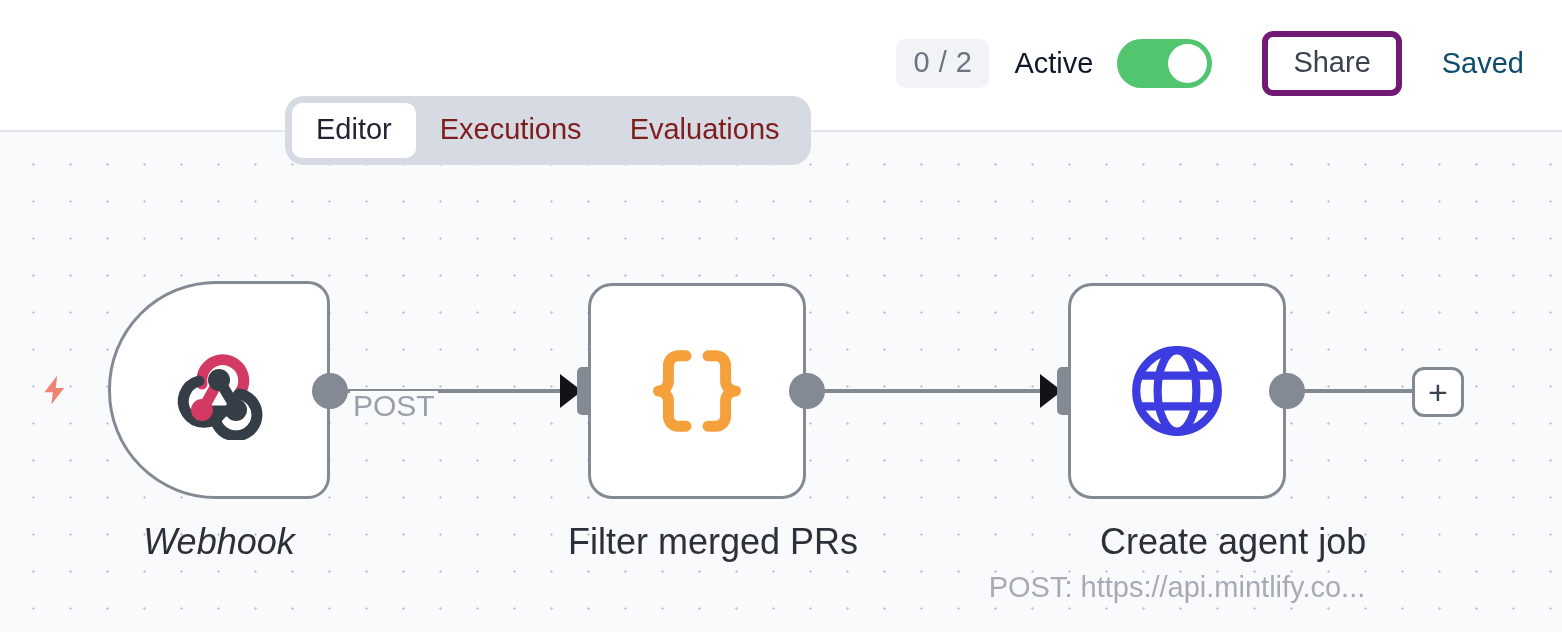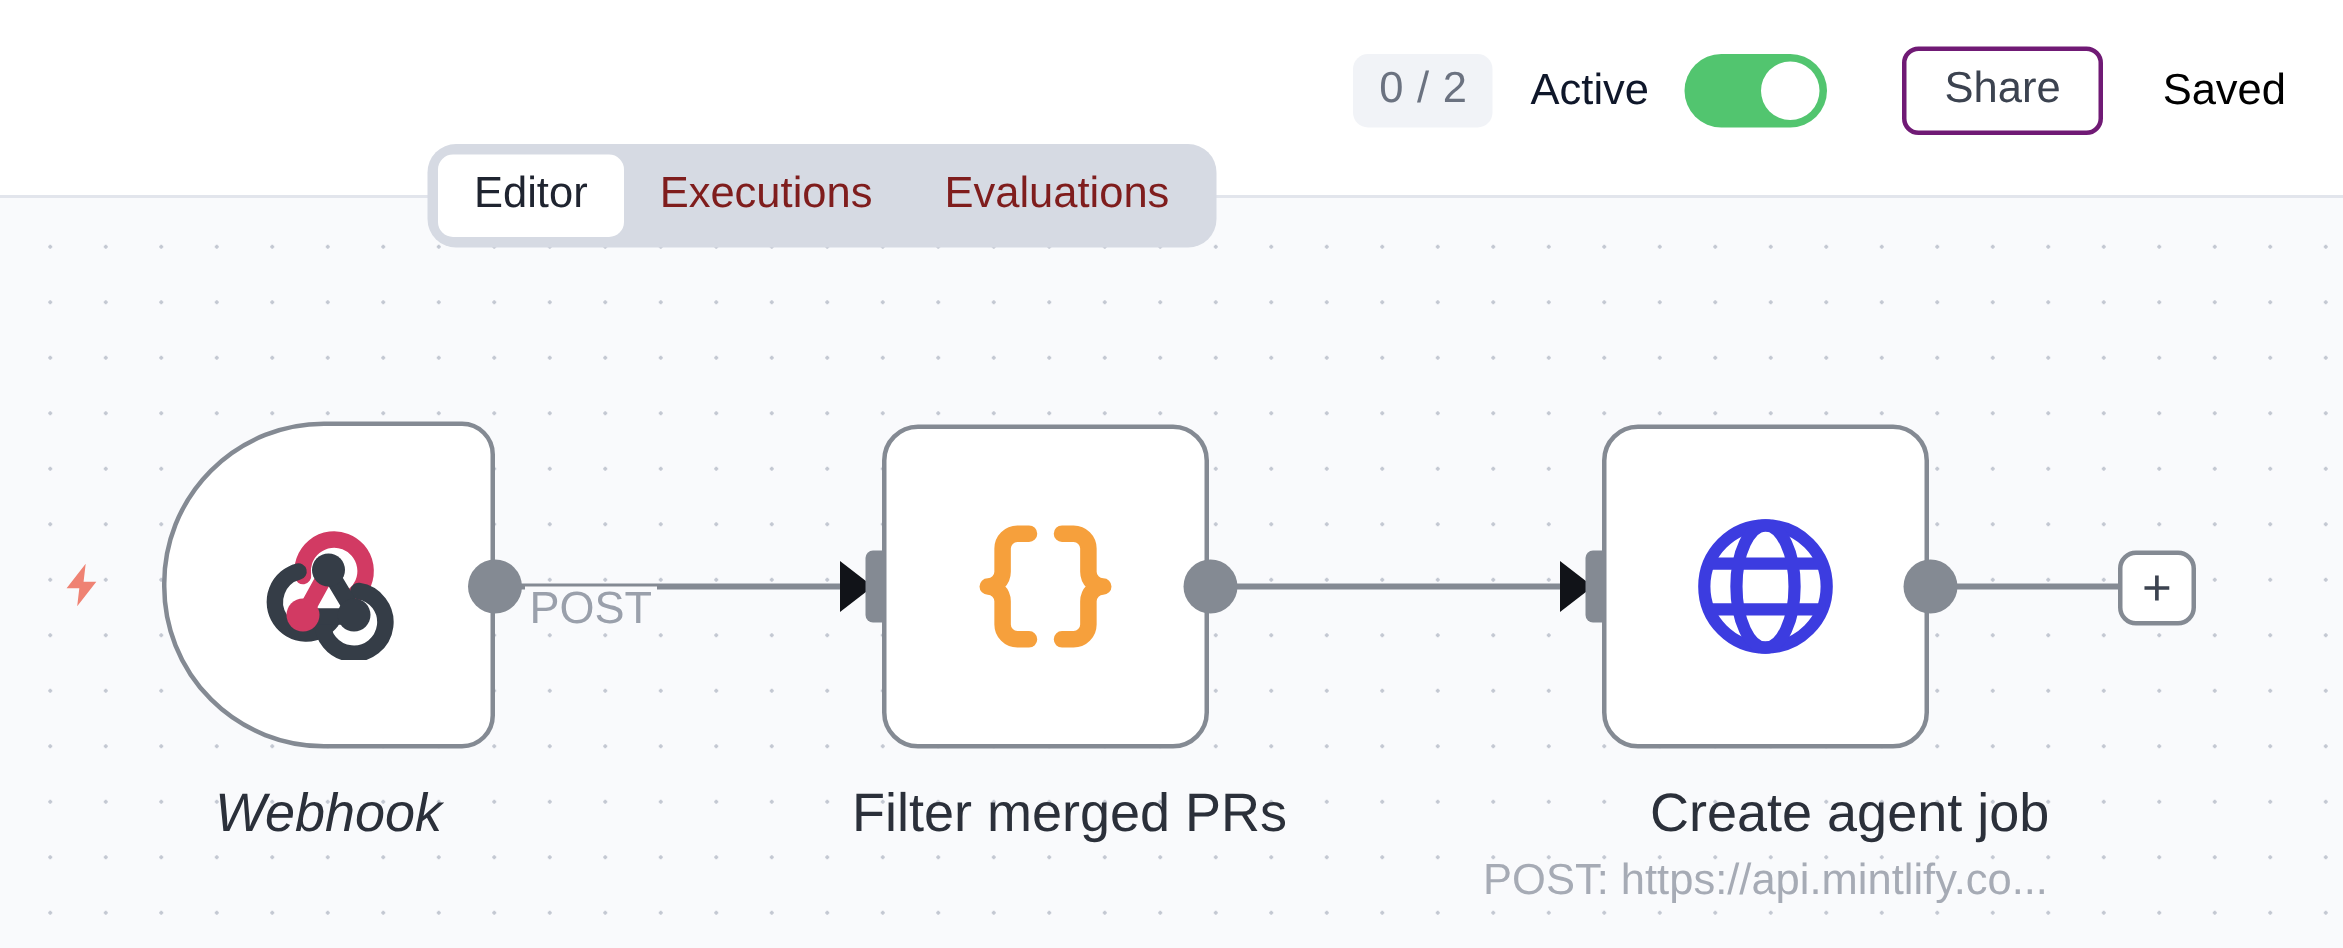--- a/index.html
+++ b/index.html
@@ -62,32 +62,32 @@
     position: absolute;
     top: 5px;
     right: 5px;
     width: 39px;
     height: 39px;
     border-radius: 50%;
     background: #ffffff;
   }
   .share-btn {
     margin-left: 50px;
-    border: 3px solid #701a75;
+    border: 6px solid #701a75;
     border-radius: 11px;
     background: #ffffff;
     color: #3c4350;
     font-size: 29px;
     padding: 11px 25px 13px 25px;
     line-height: 1;
     cursor: pointer;
   }
   .saved-label {
     margin-left: 40px;
-    color: #000000;
+    color: #0c4a6e;
     font-size: 29px;
     line-height: 1;
   }
 
   
   #tabs {
     position: absolute;
     left: 285px;
     top: 96px;
     background: #d6dae3;

